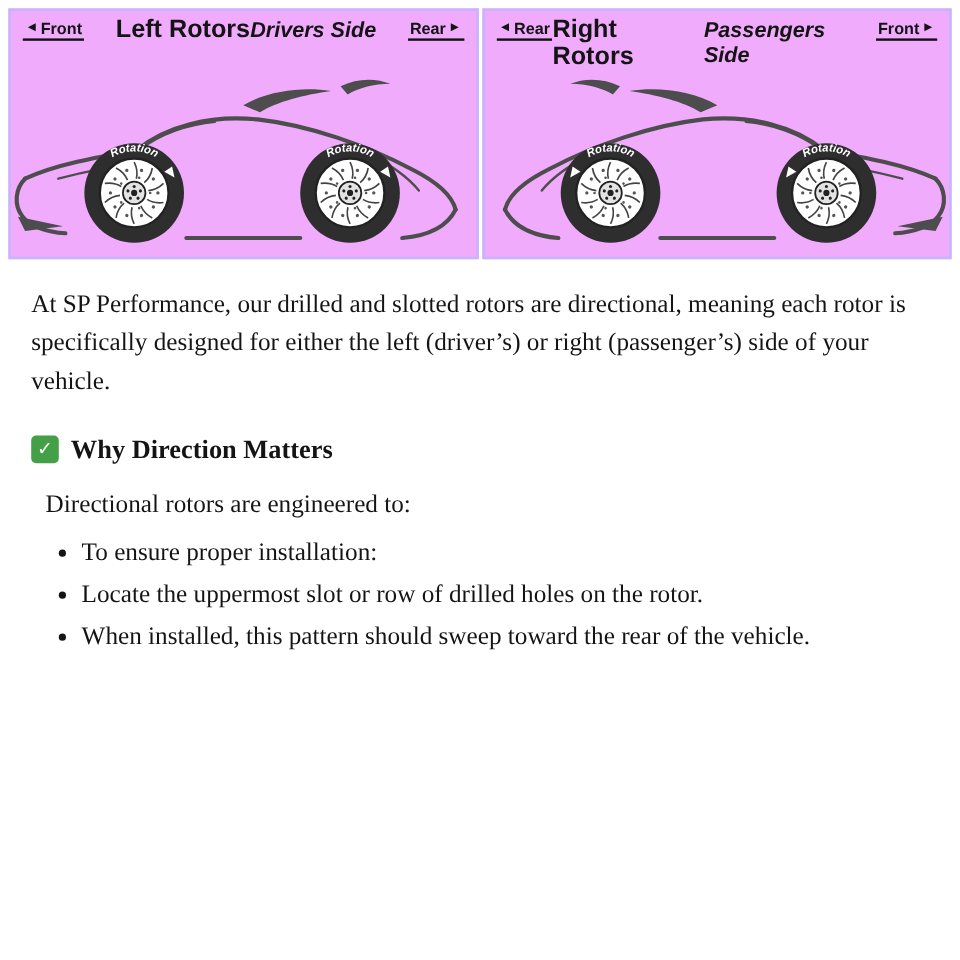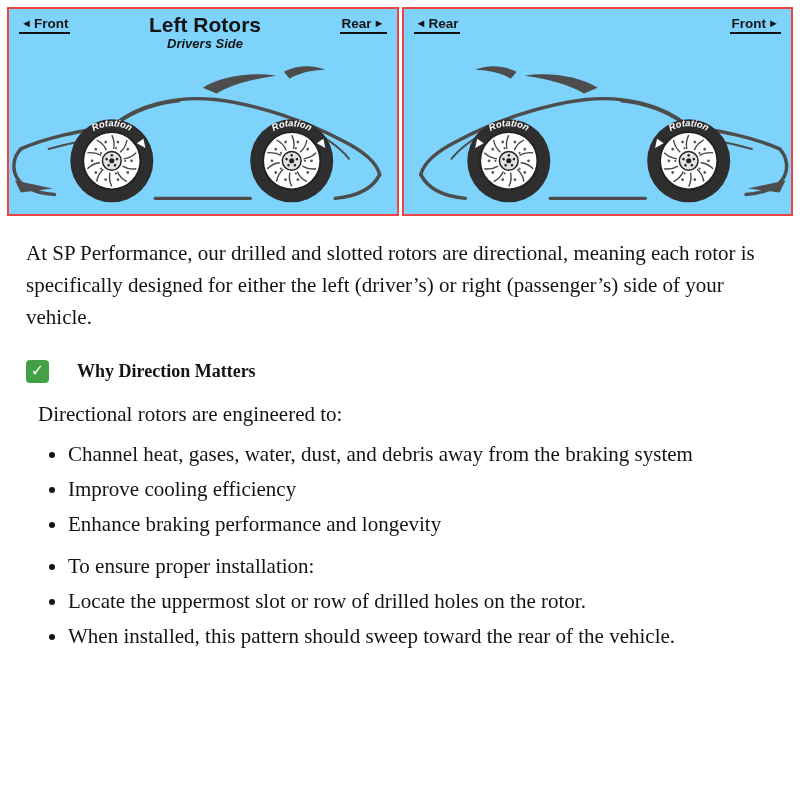--- a/index.html
+++ b/index.html
@@ -1,35 +1,35 @@
 <!DOCTYPE html>
 <html><head>
 <meta charset="utf-8">
 <style>
   html,body{margin:0;padding:0;background:#fff;}
   body{width:800px;height:800px;overflow:hidden;font-family:"Liberation Serif",serif;color:#141414;}
 
   
   .diagram{display:flex;gap:3px;margin:7px 7px 0 7px;}
-  .panel{flex:1;border:2px solid #ef4444;background:#7dd3fc;min-width:0;}
+  .panel{flex:1;border:2px solid #c4b5fd;background:#f0abfc;min-width:0;}
   .panel-header{display:flex;justify-content:space-between;align-items:flex-start;padding:5px 10px 0 10px;height:44px;}
   .dir-label{display:inline-flex;align-items:center;gap:2px;font-family:"Liberation Sans",sans-serif;
              font-weight:bold;font-size:13.5px;border-bottom:2.5px solid #111;padding:0 2px 1px 2px;margin-top:2px;}
   .arr{font-size:11px;line-height:1;}
   .arr-left::before{content:"◄";}
   .arr-right::before{content:"►";}
-  .panel-titles{display:flex;flex-direction:column;align-items:center;font-family:"Liberation Sans",sans-serif;}
+  .panel-titles{display:flex;flex-direction:row;align-items:center;font-family:"Liberation Sans",sans-serif;}
   .panel-title{font-weight:bold;font-size:21px;line-height:1.05;}
-  .panel-subtitle{font-weight:bold;font-style:italic;font-size:13px;}
+  .panel-subtitle{font-weight:bold;font-style:italic;font-size:18px;}
   .car-svg{display:block;width:100%;height:auto;}
 
   
   .content{padding:14px 12px 0 26px;font-size:21px;line-height:1.52;}
   .intro{margin:8px 0 16px 0;}
-  .sec-heading{display:flex;align-items:center;gap:28px;font-size:18px;margin:24px 0 14px 0;}
+  .sec-heading{display:flex;align-items:center;gap:10px;font-size:22px;margin:24px 0 14px 0;}
   .sec-heading.bold{font-weight:bold;}
   .sec-heading.regular{font-weight:normal;}
   .lead{margin:0 0 8px 12px;}
   ul{margin:4px 0 10px 0;padding-left:42px;}
   li{margin:3px 0;}
 
   .check-icon{width:23px;height:23px;background:#43a047;border-radius:4px;display:inline-flex;
               align-items:center;justify-content:center;flex:none;}
   .check-icon::before{content:"✓";color:#fff;font-weight:bold;font-size:16px;
                       font-family:"DejaVu Sans",sans-serif;}
@@ -129,20 +129,24 @@
       <polygon points="320,91 318,81.6 311.4,86.2" fill="#fff"></polygon>
     </svg>
   </div>
 
   <div class="panel">
     <div class="panel-header">
       <span class="dir-label">
           <span class="arr arr-left"></span>
           <span>Rear</span>
         </span>
+      <span class="panel-titles">
+        <span class="panel-title">Right Rotors</span>
+        <span class="panel-subtitle">Passengers Side</span>
+      </span>
       <span class="dir-label">
           <span>Front</span>
           <span class="arr arr-right"></span>
         </span>
     </div>
     <svg class="car-svg" viewBox="0 0 392 158">
       <g transform="translate(392,0) scale(-1,1)">
         <use href="#carbody"></use>
       </g>
       <path id="rotArcRF" d="M259.3 83.9 A 35 35 0 0 1 316.7 83.9" fill="none"></path>
@@ -163,25 +167,20 @@
 
   <p class="intro">At SP Performance, our drilled and slotted rotors are directional, meaning each rotor is specifically designed for either the left (driver’s) or right (passenger’s) side of your vehicle.</p>
 
   <div class="sec-heading bold">
     <span class="check-icon"></span>
     <span>Why Direction Matters</span>
   </div>
 
   <p class="lead">Directional rotors are engineered to:</p>
 
-  <ul>
-    <li>Channel heat, gases, water, dust, and debris away from the braking system</li>
-    <li>Improve cooling efficiency</li>
-    <li>Enhance braking performance and longevity</li>
-  </ul>
 
 
   <ul>
     <li>To ensure proper installation:</li>
     <li>Locate the uppermost slot or row of drilled holes on the rotor.</li>
     <li>When installed, this pattern should sweep toward the rear of the vehicle.</li>
   </ul>
 
 </div>
 

